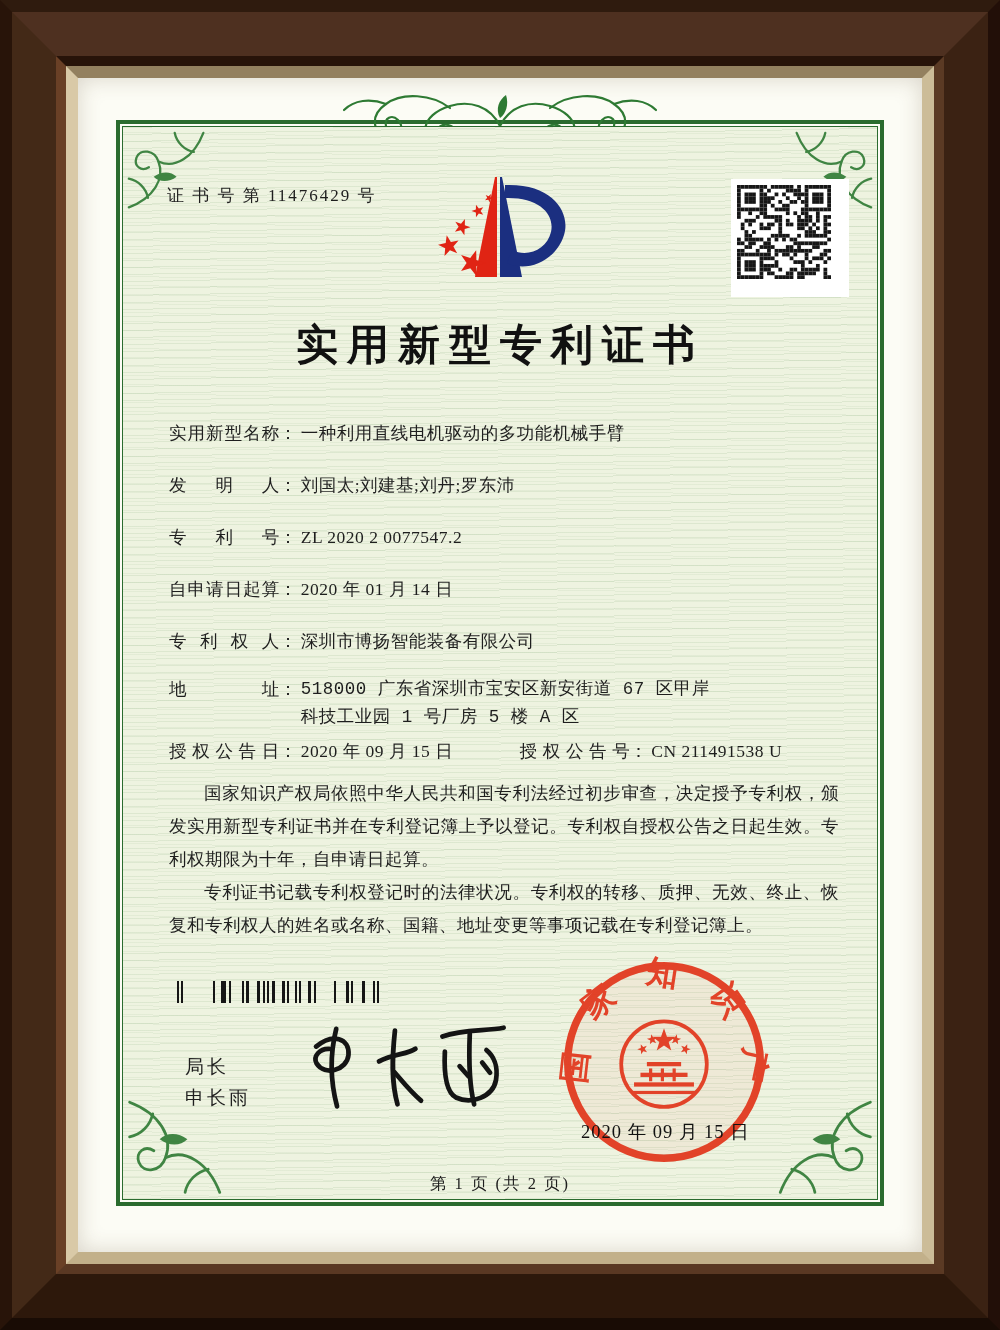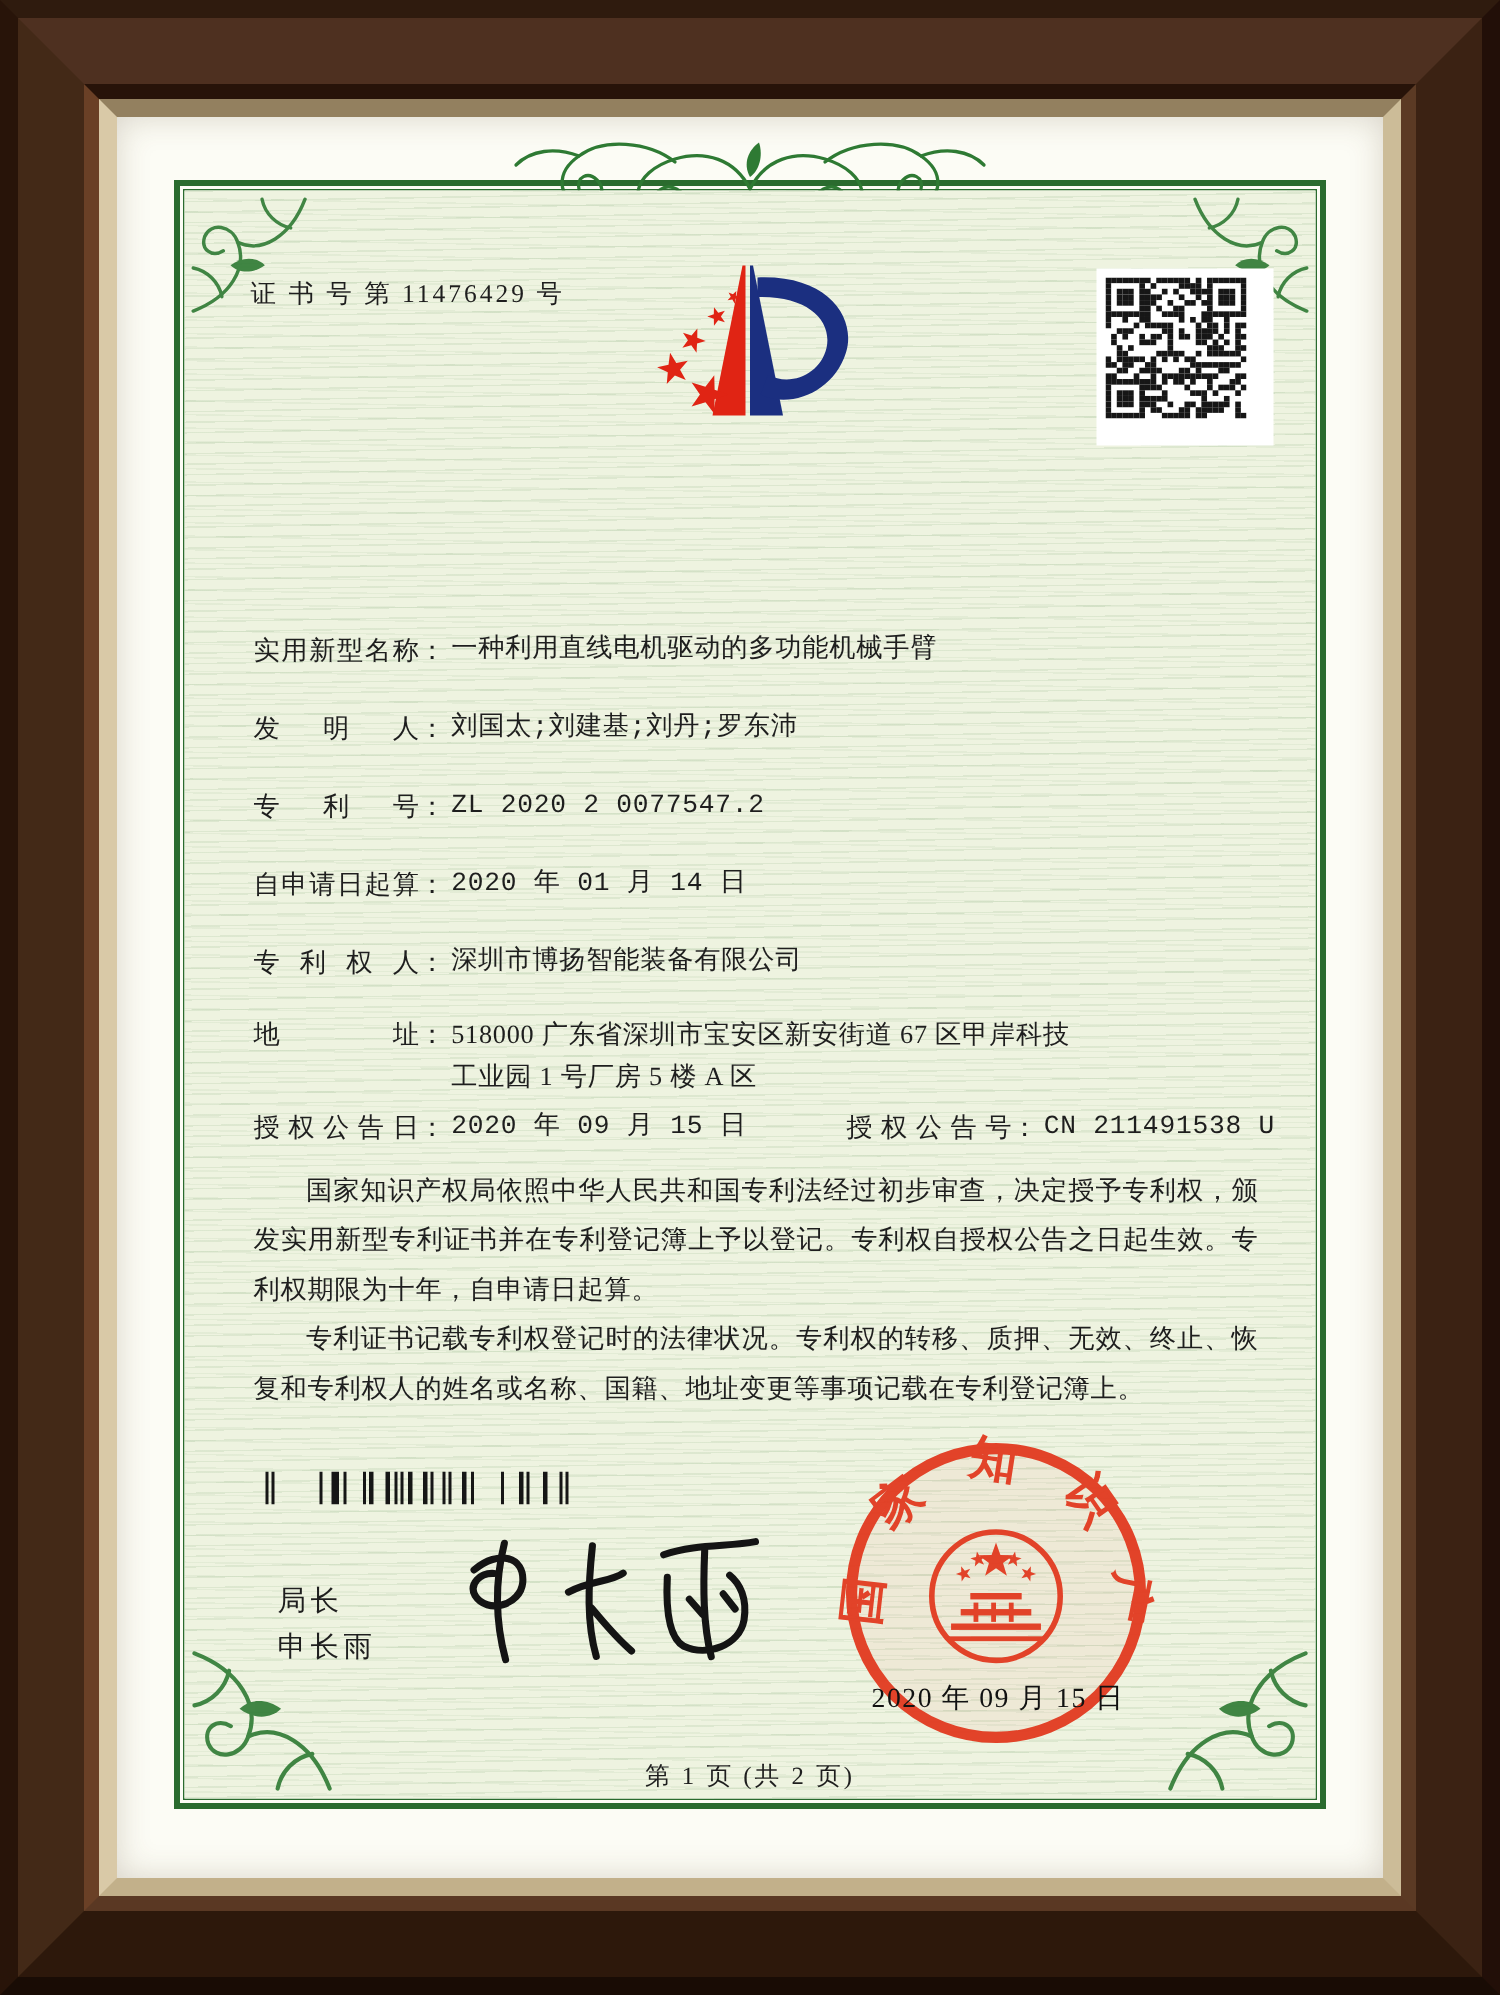--- a/index.html
+++ b/index.html
@@ -30,23 +30,23 @@
   
   .cert-no{position:absolute;top:57px;left:44px;font-size:17px;letter-spacing:2px;}
   .logo{position:absolute;top:42px;left:50%;transform:translateX(-50%);}
   .qr{position:absolute;top:52px;right:28px;width:106px;height:106px;background:#fff;padding:6px;}
   .qr svg{display:block;}
   .title{position:absolute;top:190px;left:0;right:0;text-align:center;
          font-size:42px;font-weight:700;letter-spacing:9px;color:#111;}
   .row{position:absolute;left:46px;right:34px;font-size:17.5px;line-height:28px;white-space:nowrap;}
   .lbl{display:inline-block;width:6.3em;text-align:justify;text-align-last:justify;vertical-align:top;}
   .colon{display:inline-block;vertical-align:top;}
-  .val{display:inline-block;margin-left:4px;letter-spacing:.5px;vertical-align:top;font-family:Liberation Mono, monospace;}
+  .val{display:inline-block;margin-left:4px;letter-spacing:.5px;vertical-align:top;}
   .val-addr{display:inline-block;margin-left:4px;width:414px;white-space:normal;
-            letter-spacing:.5px;vertical-align:top;line-height:28px;}
+            letter-spacing:.5px;vertical-align:top;line-height:28px;font-family:Liberation Mono, monospace;}
   .grant-group2{display:inline-block;margin-left:62px;}
   .paras{position:absolute;top:650px;left:46px;right:38px;font-size:17.5px;line-height:33px;
          text-align:justify;letter-spacing:.5px;}
   .paras p{margin:0;text-indent:2em;}
   .barcode{position:absolute;top:854px;left:52px;width:212px;height:22px;}
   .signer-title{position:absolute;top:916px;left:62px;font-size:19px;letter-spacing:3px;margin-top:11px;}
   .signer-name{position:absolute;top:958px;left:62px;font-size:19px;letter-spacing:3px;}
   .signature{position:absolute;top:884px;left:162px;}
   .seal{position:absolute;top:828px;left:434px;opacity:.95;}
   .seal-date{position:absolute;top:992px;left:458px;font-size:18.5px;color:#111;letter-spacing:1px;z-index:3;}
@@ -468,20 +468,21 @@
                       <rect x="48" y="96" width="4" height="4"></rect>
                       <rect x="52" y="96" width="4" height="4"></rect>
                       <rect x="56" y="96" width="4" height="4"></rect>
                       <rect x="64" y="96" width="4" height="4"></rect>
                       <rect x="68" y="96" width="4" height="4"></rect>
                       <rect x="92" y="96" width="4" height="4"></rect>
                       <rect x="96" y="96" width="4" height="4"></rect>
                     </svg>
                 </div>
 
+                <div class="title">实用新型专利证书</div>
 
                 <div class="row" style="top:292px">
                   <span class="lbl">实用新型名称</span><span class="colon">：</span><span class="val">一种利用直线电机驱动的多功能机械手臂</span>
                 </div>
                 <div class="row" style="top:344px">
                   <span class="lbl">发明人</span><span class="colon">：</span><span class="val">刘国太;刘建基;刘丹;罗东沛</span>
                 </div>
                 <div class="row" style="top:396px">
                   <span class="lbl">专利号</span><span class="colon">：</span><span class="val">ZL 2020 2 0077547.2</span>
                 </div>

